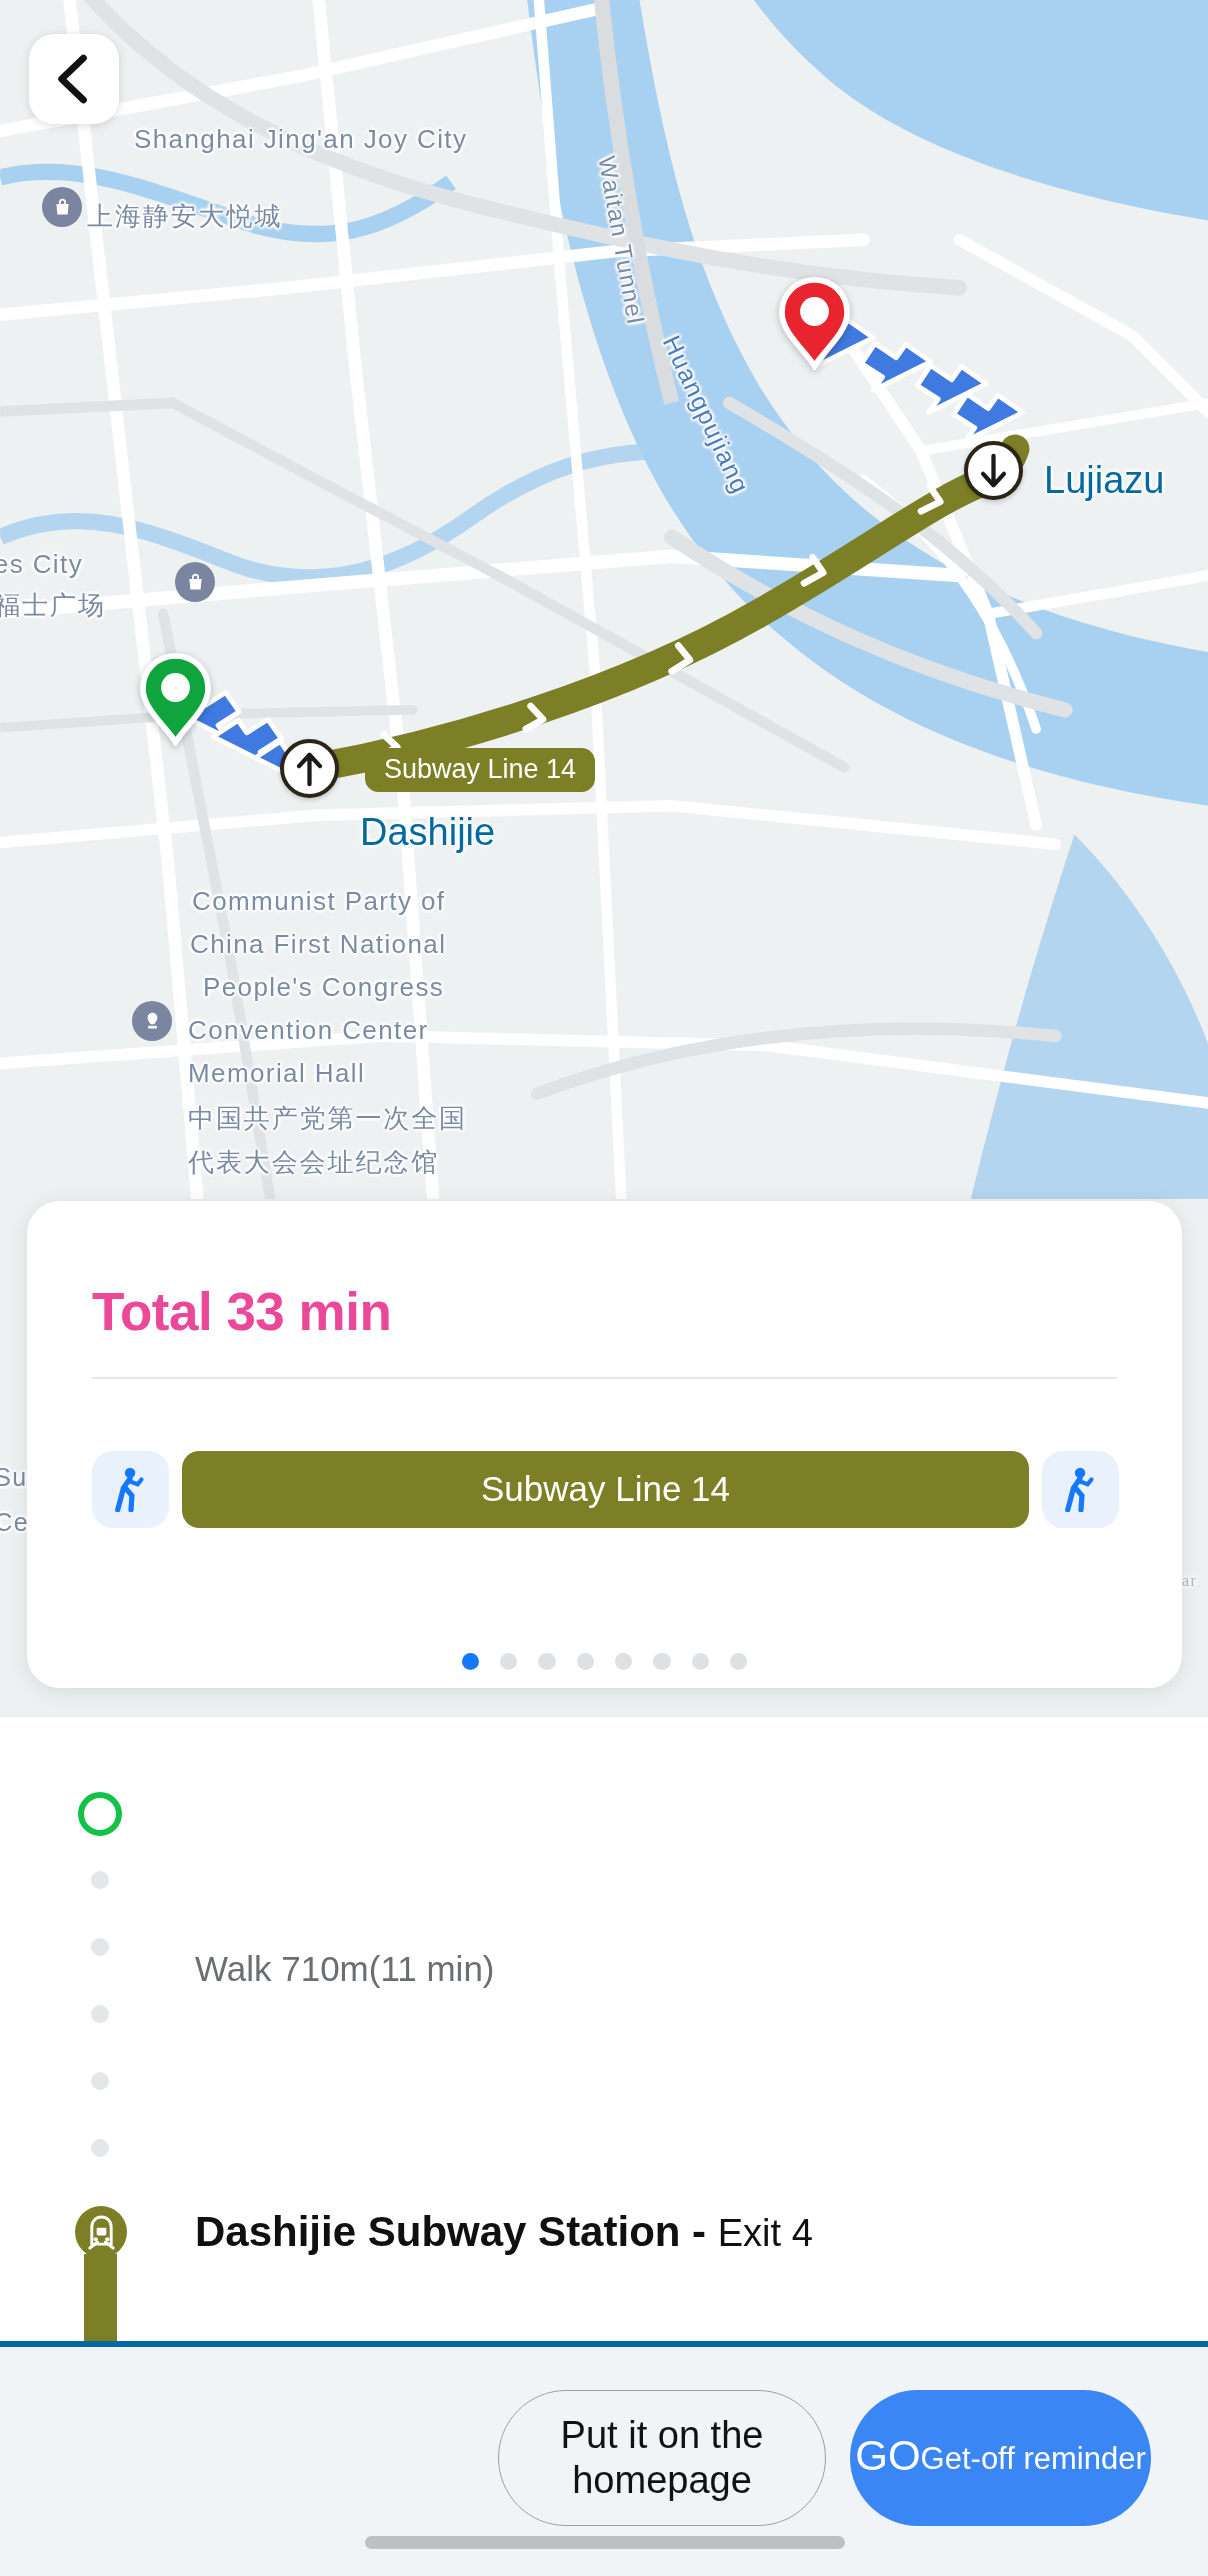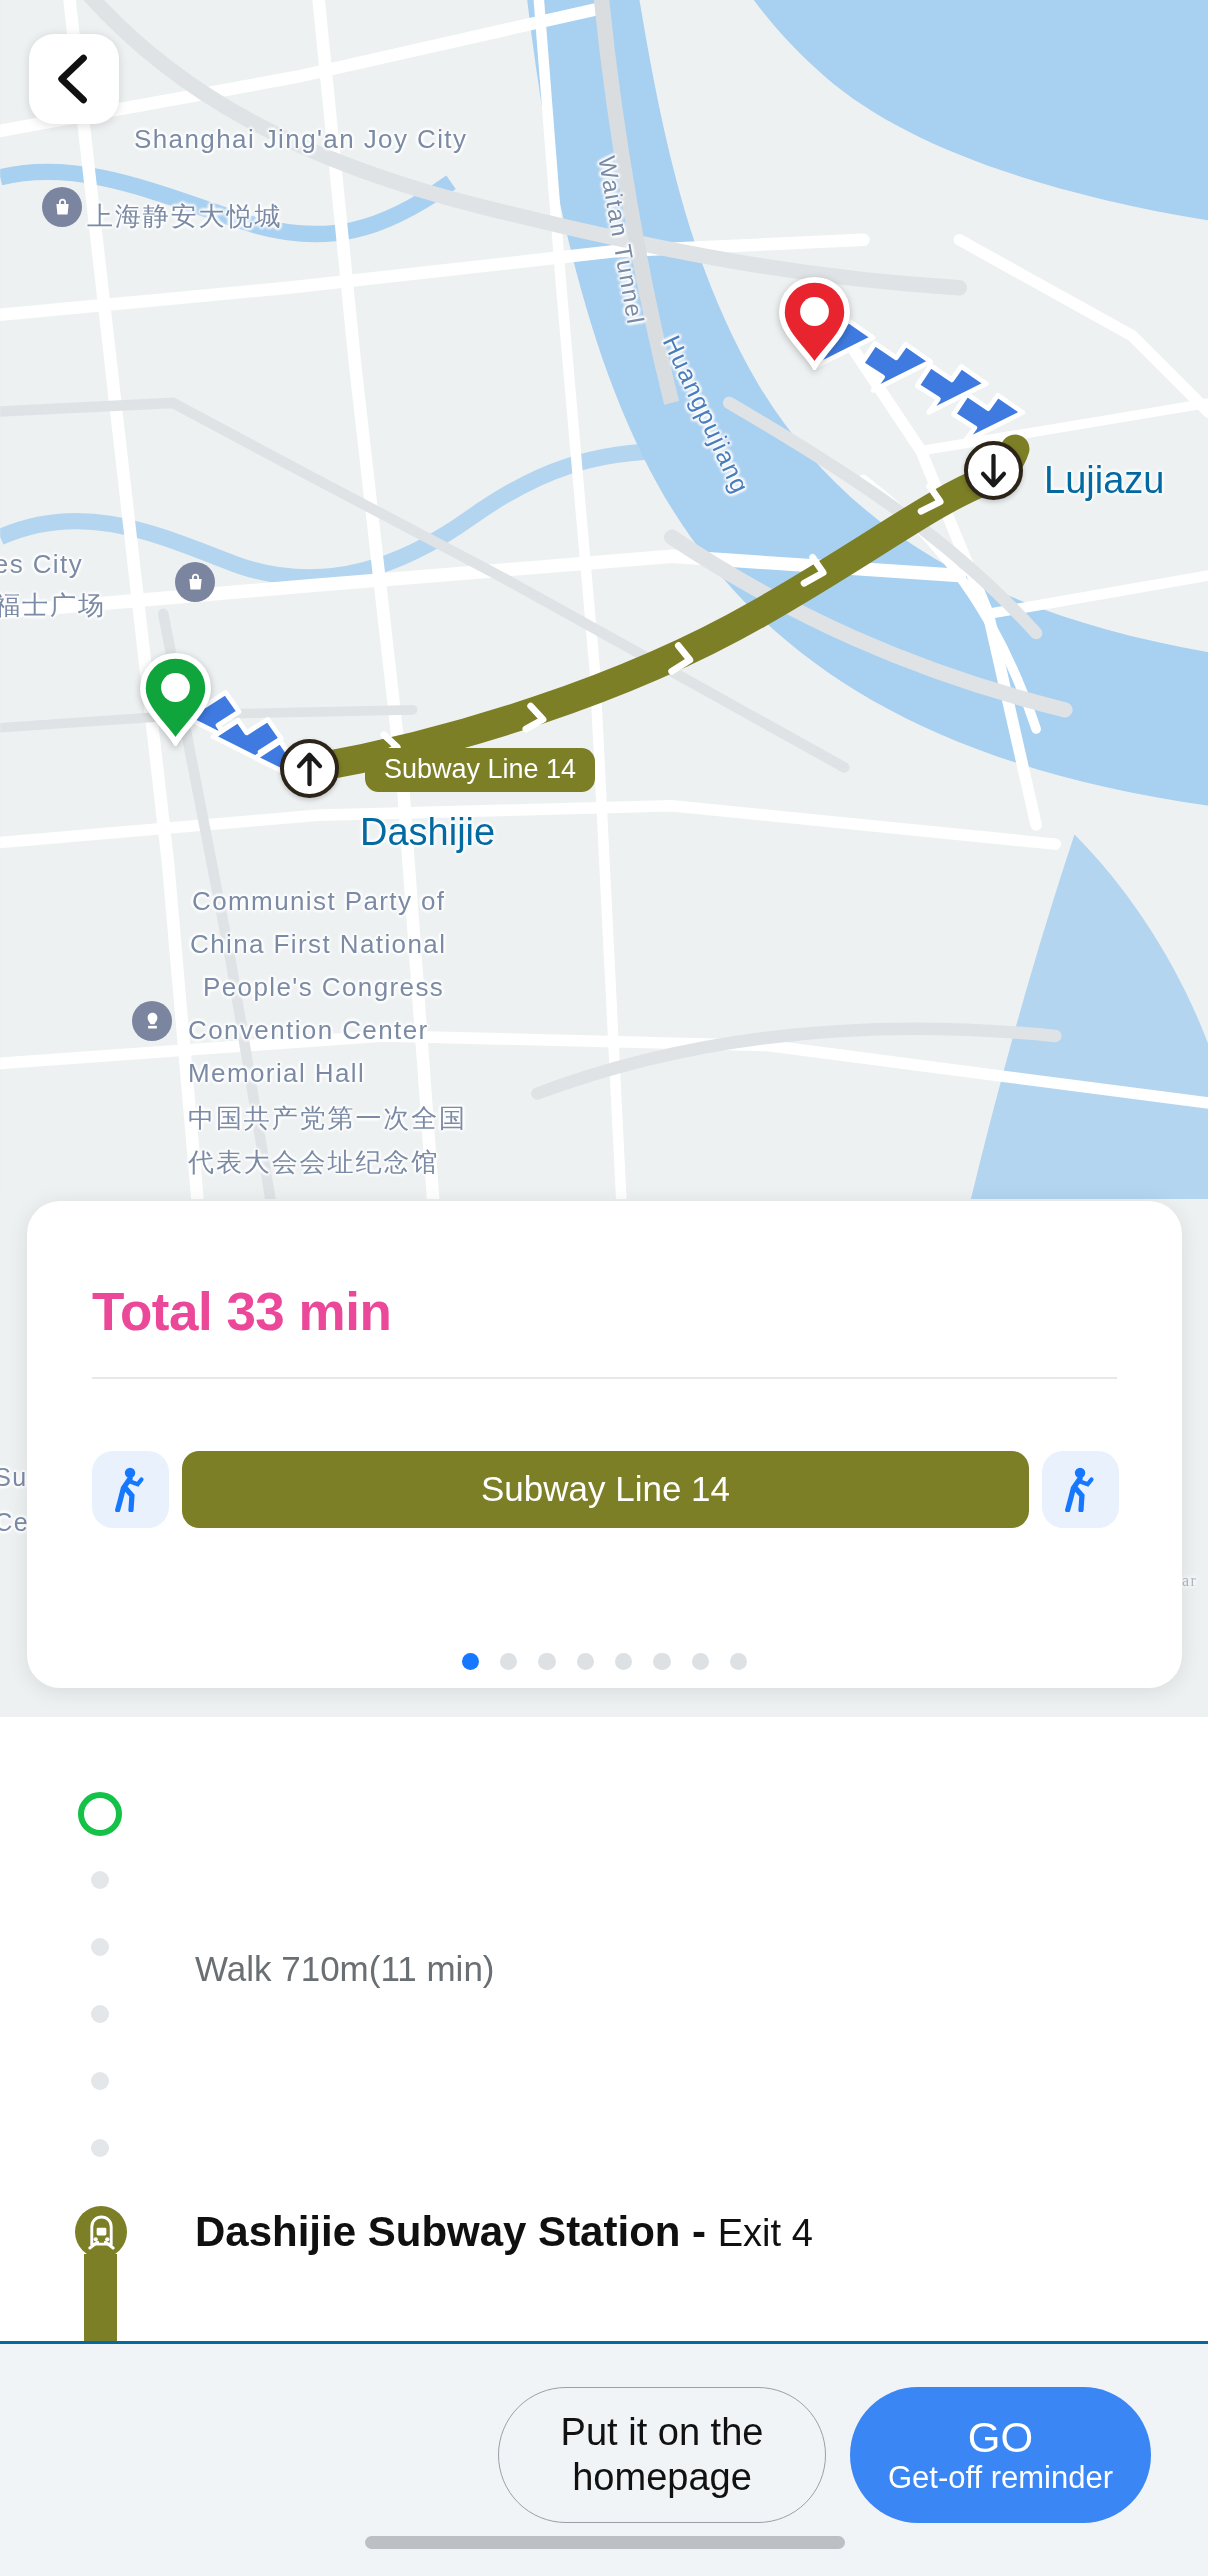--- a/index.html
+++ b/index.html
@@ -153,32 +153,32 @@
   #line-card-badge {
     position:absolute; left:38px; top:67px;
     background:#7c7f25; color:#fff; font-size:38px;
     padding:9.6px 27px 13.4px; border-radius:17.3px; white-space:nowrap;
   }
 
   
   #bottom-bar {
     position:absolute; left:0; bottom:0; width:1209px; height:235px;
     background:#f1f4f6; z-index:50;
-    border-top:3px solid #0369a1;
+    border-top:6px solid #0369a1;
   }
   #homepage-btn {
     position:absolute; left:498px; top:43px; width:328px; height:136px;
     border:1.4px solid #9aa0a6; border-radius:69px; background:transparent;
     display:flex; align-items:center; justify-content:center; text-align:center;
     font-size:38px; color:#111; line-height:1.18;
   }
   #go-btn {
     position:absolute; left:850px; top:43px; width:301px; height:136px;
     border-radius:69px; background:#3a86f4;
-    display:flex; flex-direction:column; align-items:center; justify-content:center;
+    display:flex; flex-direction:row; align-items:center; justify-content:center;
     color:#fff;
   }
   #go-btn .go-main { font-size:42px; line-height:1; margin-bottom:3.8px; }
   #go-btn .go-sub  { font-size:31px; line-height:1; }
   #home-indicator {
     position:absolute; left:50%; transform:translateX(-50%); bottom:27px;
     width:480px; height:13.4px; border-radius:7.7px; background:#bcc0c4;
   }
 </style>
 </head>

